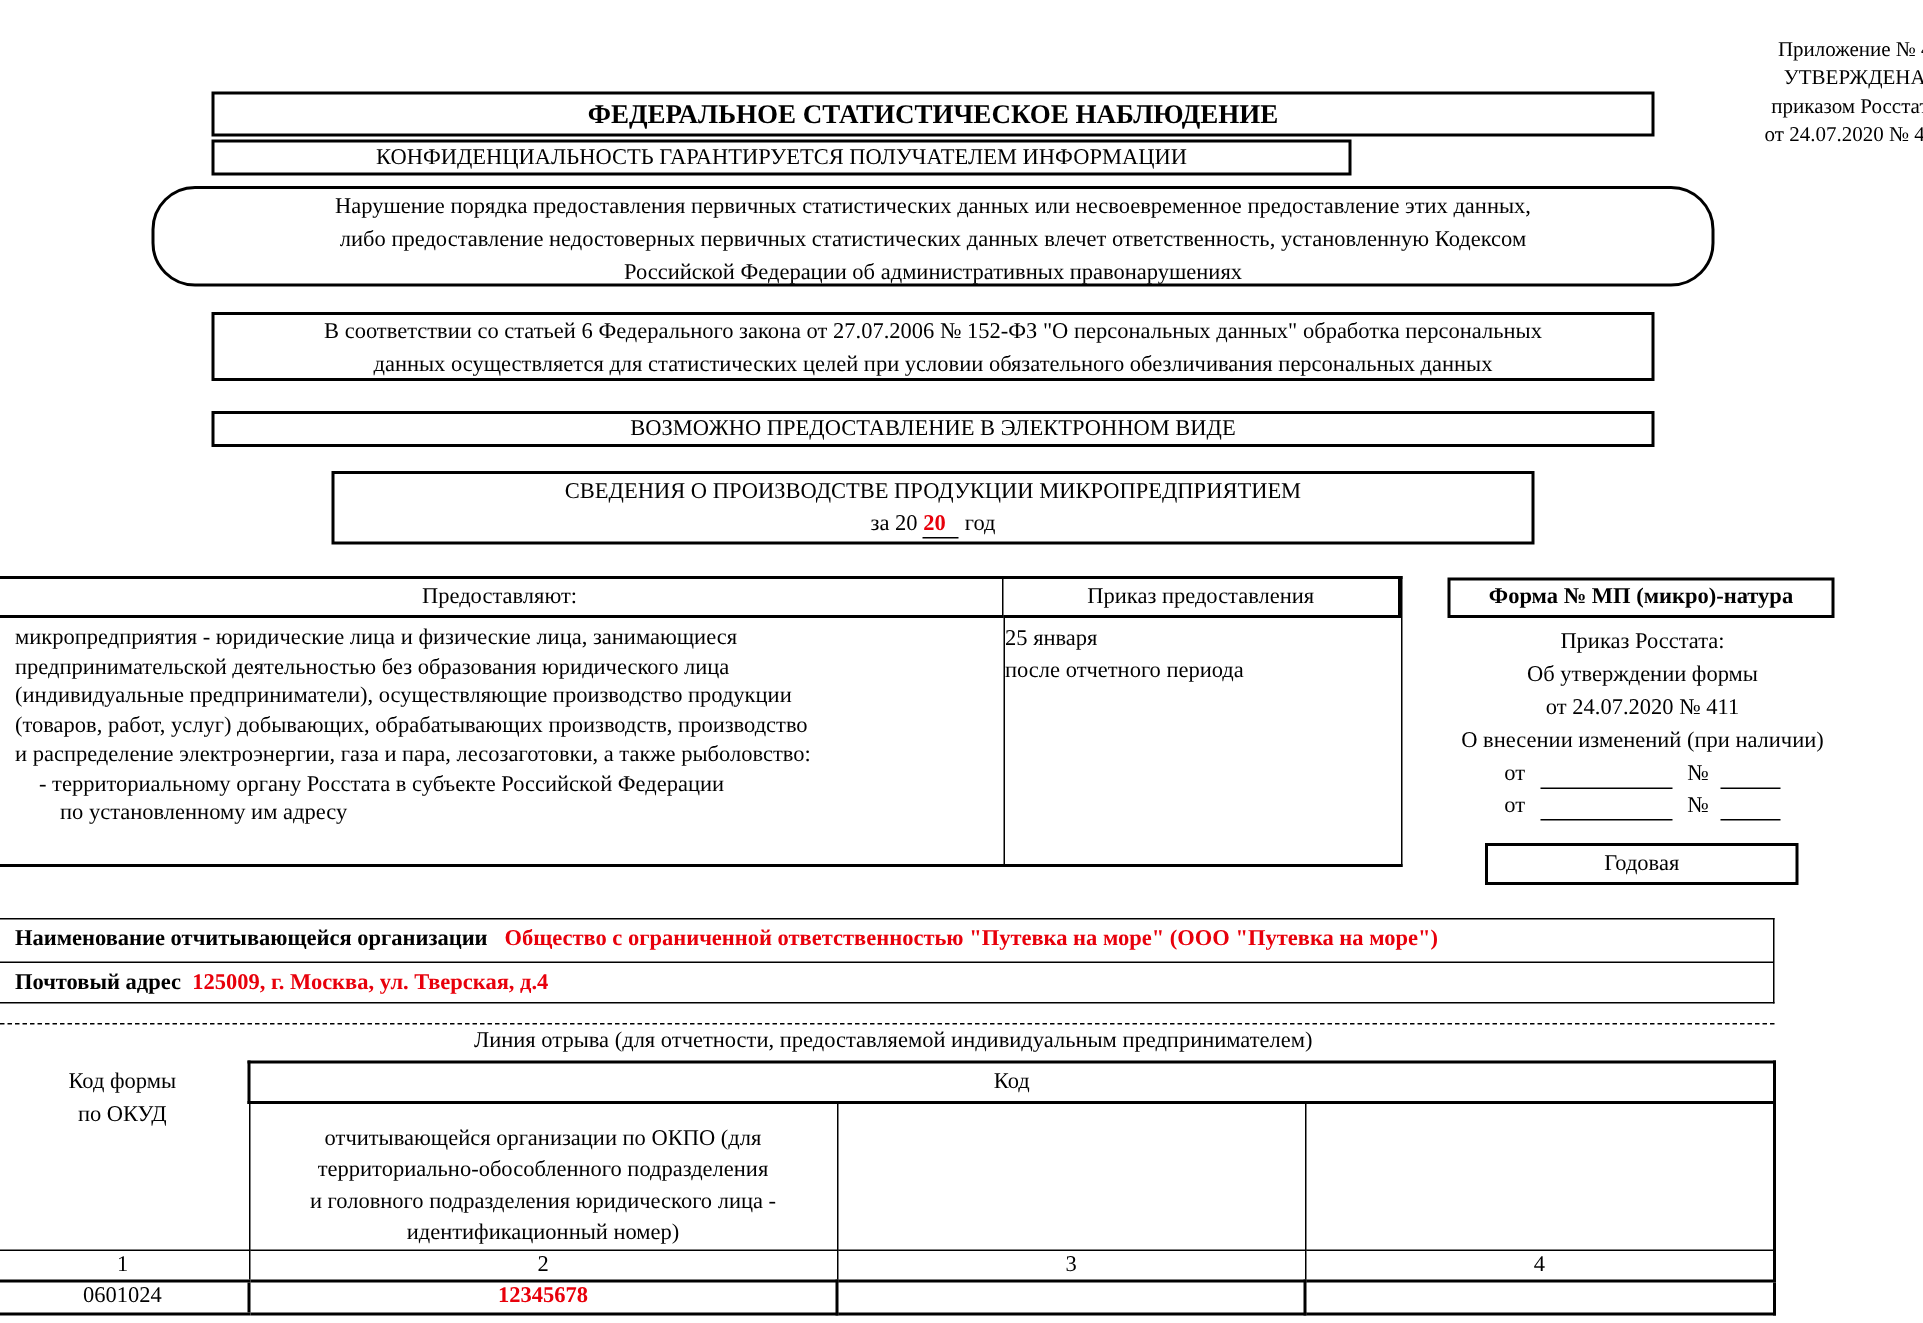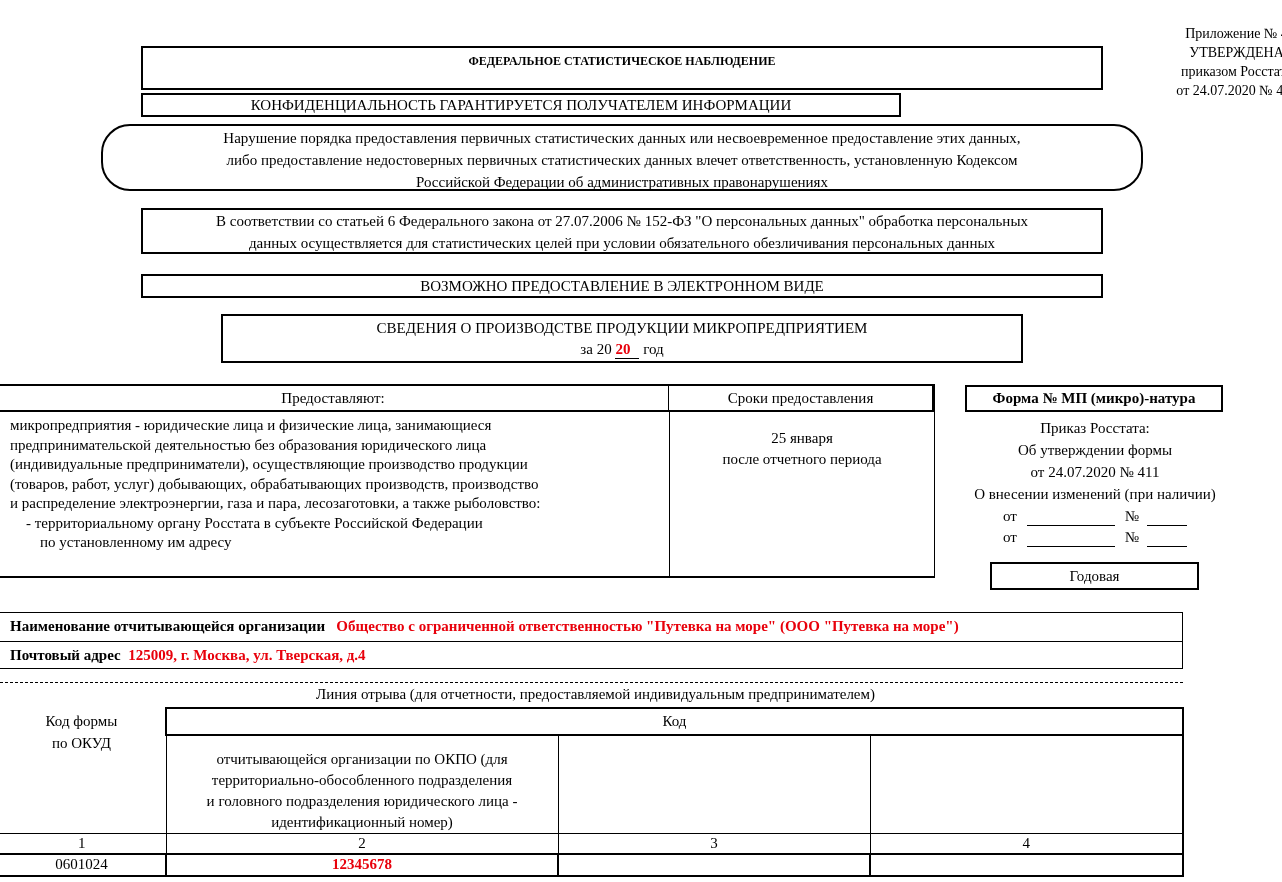--- a/index.html
+++ b/index.html
@@ -4,37 +4,37 @@
 <style>
   html, body { margin:0; padding:0; background:#ffffff; }
   body { width:1282px; height:882px; position:relative; overflow:hidden;
          font-family:"Liberation Serif", "DejaVu Serif", serif; color:#000; font-size:15px; }
   .abs { position:absolute; box-sizing:border-box; }
   .box { border:2px solid #000; text-align:center; }
   .red { color:#e8000b; }
   .bold { font-weight:bold; }
   #approval { left:1168px; top:0; width:137px; text-align:right; font-size:14px; line-height:19px;margin-top:24px; }
   #approval div { text-align:center; }
-  #b1 { left:141px; top:46px; width:962px; height:44px; line-height:26px; font-weight:bold; font-size:12px; }
+  #b1 { left:141px; top:61px; width:962px; height:30px; line-height:26px; font-weight:bold; font-size:18px; }
   #b2 { left:141px; top:93px; width:760px; height:24px; line-height:20px; }
   #b3 { left:101px; top:124px; width:1042px; height:67px; line-height:22px; padding-top:1px;border-radius:29px; }
   #b4 { left:141px; top:208px; width:962px; height:46px; line-height:22px; }
   #b5 { left:141px; top:274px; width:962px; height:24px; line-height:20px; }
   #b6 { left:221px; top:314px; width:802px; height:49px; line-height:21px; padding-top:2px; }
   .year-u { display:inline-block; border-bottom:1px solid #000; width:24px; text-align:left; line-height:17px; }
 
   #resp { left:-2px; top:384px; width:937px; height:194px; border-top:2px solid #000; border-bottom:2px solid #000; border-right:1px solid #000; }
   #resp .hdr { position:absolute; top:0; height:26px; line-height:25px; text-align:center; border-bottom:2px solid #000; box-sizing:border-box; }
   #resp .h1 { left:0; width:671px; border-right:1px solid #000; }
   #resp .h2 { left:671px; width:265px; border-right:2px solid #000; }
   #resp .vline { position:absolute; left:671px; top:26px; width:0; height:166px; border-left:1px solid #000; }
   #resp .body1 { position:absolute; left:12px; top:30px; width:650px; line-height:19.5px; }
   #resp .body1 .ind { padding-left:16px; }
   #resp .body1 .ind2 { padding-left:30px; }
-  #resp .body2 { position:absolute; left:672px; top:30px; width:264px; text-align:center; line-height:21px;margin-top:12px; }
+  #resp .body2 { position:absolute; left:672px; top:30px; width:264px; line-height:21px; }
 
   #formbox { left:965px; top:385px; width:258px; height:27px; line-height:23px; font-weight:bold; }
   #order { left:950px; top:417px; width:290px; text-align:center; line-height:22px; }
   .fill-row { display:flex; justify-content:center; align-items:flex-end; height:21px; line-height:19px; }
   .fill-line { display:inline-block; border-bottom:1px solid #000; height:16px; }
   #godovaya { left:990px; top:562px; width:209px; height:28px; line-height:24px; }
 
   #org { left:-2px; top:612px; width:1185px; height:57px; border:1px solid #000; border-left:none; }
   #org .row { height:28px; line-height:26px; padding-left:12px; font-weight:bold; box-sizing:border-box; }
   #org .row + .row { border-top:1px solid #000; }
@@ -76,21 +76,21 @@
   <div>СВЕДЕНИЯ О ПРОИЗВОДСТВЕ ПРОДУКЦИИ МИКРОПРЕДПРИЯТИЕМ</div>
   <div>
     <span>за 20</span>
     <span class="year-u red bold">20</span>
     <span>год</span>
   </div>
 </div>
 
 <div id="resp" class="abs">
   <div class="hdr h1">Предоставляют:</div>
-  <div class="hdr h2">Сроки предоставления</div>
+  <div class="hdr h2">Приказ предоставления</div>
   <div class="vline"></div>
   <div class="body1">
     <div>микропредприятия - юридические лица и физические лица, занимающиеся</div>
     <div>предпринимательской деятельностью без образования юридического лица</div>
     <div>(индивидуальные предприниматели), осуществляющие производство продукции</div>
     <div>(товаров, работ, услуг) добывающих, обрабатывающих производств, производство</div>
     <div>и распределение электроэнергии, газа и пара, лесозаготовки, а также рыболовство:</div>
     <div class="ind">-  территориальному органу Росстата в субъекте Российской Федерации</div>
     <div class="ind2">по установленному им адресу</div>
   </div>

